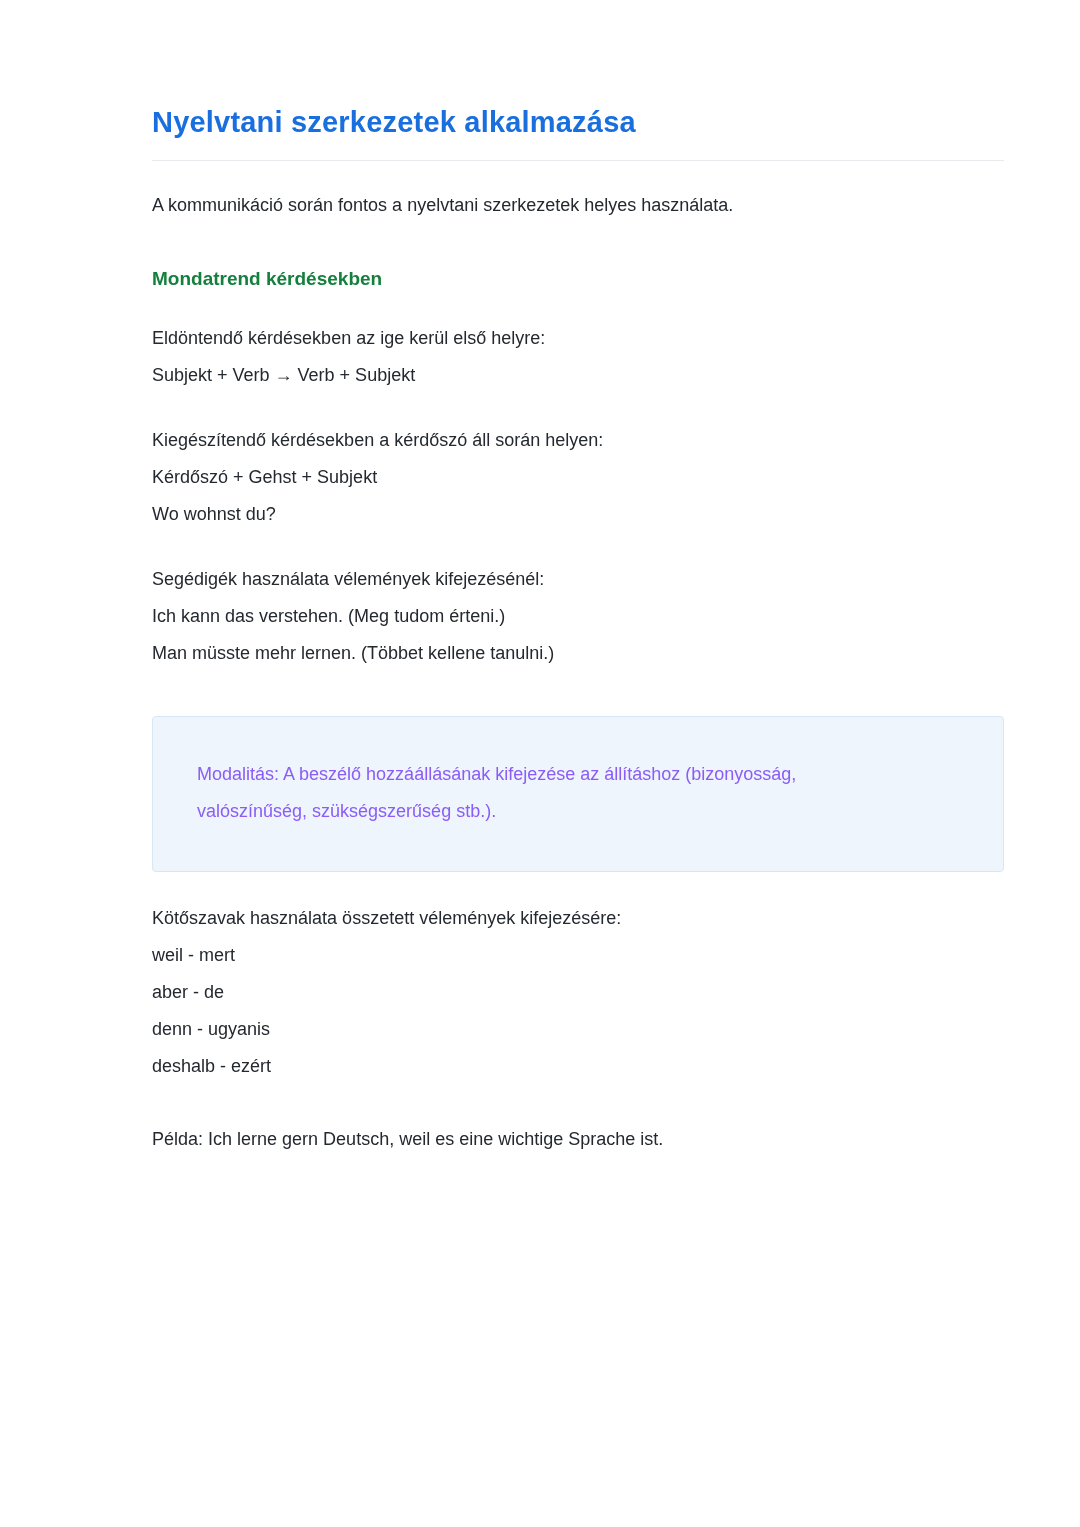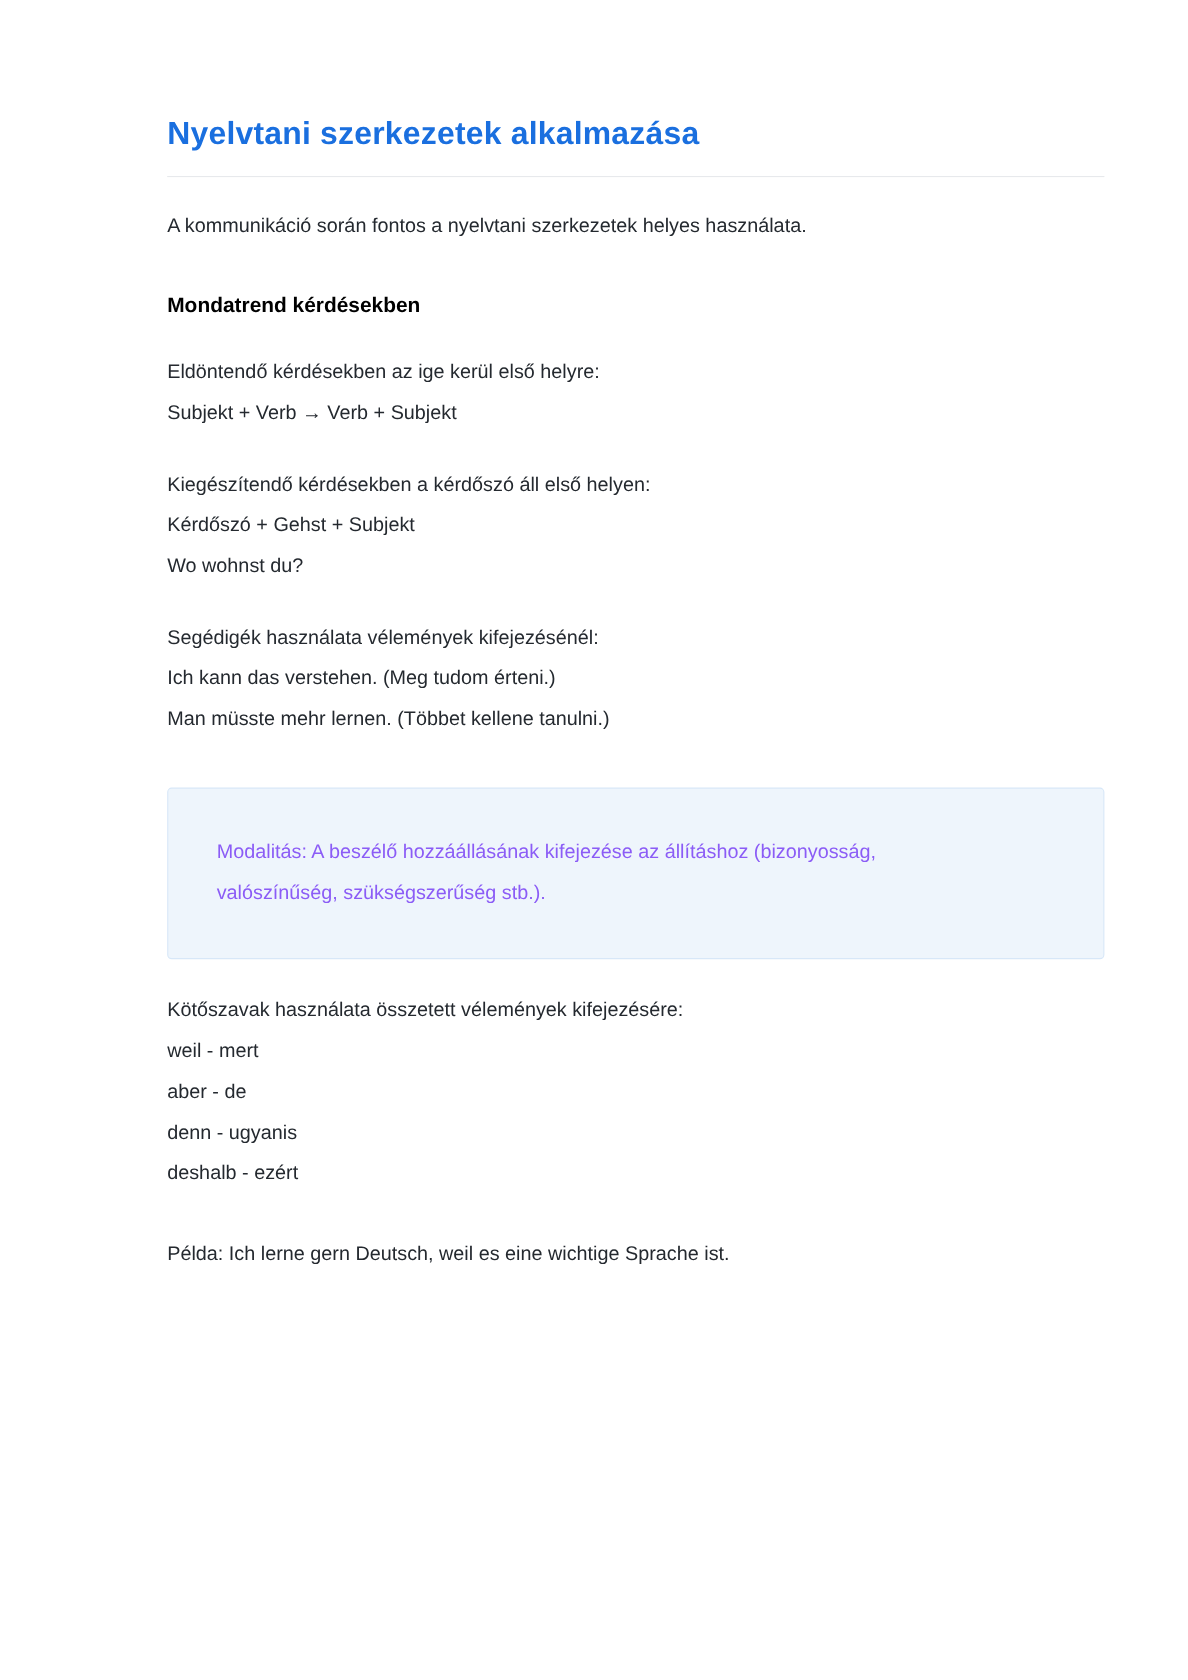--- a/index.html
+++ b/index.html
@@ -35,21 +35,21 @@
     margin: 0;
   }
   .intro {
     margin-top: 30px;
   }
   .subheading {
     margin: 48px 0 0 0;
     font-size: 19px;
     line-height: 1.3;
     font-weight: 700;
-    color: #000000;
+    color: #15803d;
   }
   .para {
     margin: 28px 0 0 0;
     font-size: 18px;
     line-height: 37px;
   }
   .para .line {
     white-space: pre-wrap;
   }
   .callout {
@@ -84,21 +84,21 @@
   <p class="body-text intro">A kommunikáció során fontos a nyelvtani szerkezetek helyes használata.</p>
 
   <h2 class="subheading">Mondatrend kérdésekben</h2>
 
   <div class="para">
     <div class="line">Eldöntendő kérdésekben az ige kerül első helyre:</div>
     <div class="line">Subjekt + Verb → Verb + Subjekt</div>
   </div>
 
   <div class="para">
-    <div class="line">Kiegészítendő kérdésekben a kérdőszó áll első helyen:</div>
+    <div class="line">Kiegészítendő kérdésekben a kérdőszó áll során helyen:</div>
     <div class="line">Kérdőszó + Gehst + Subjekt</div>
     <div class="line">Wo wohnst du?</div>
   </div>
 
 
   <div class="para">
     <div class="line">Segédigék használata vélemények kifejezésénél:</div>
     <div class="line">Ich kann das verstehen. (Meg tudom érteni.)</div>
     <div class="line">Man müsste mehr lernen. (Többet kellene tanulni.)</div>
   </div>

